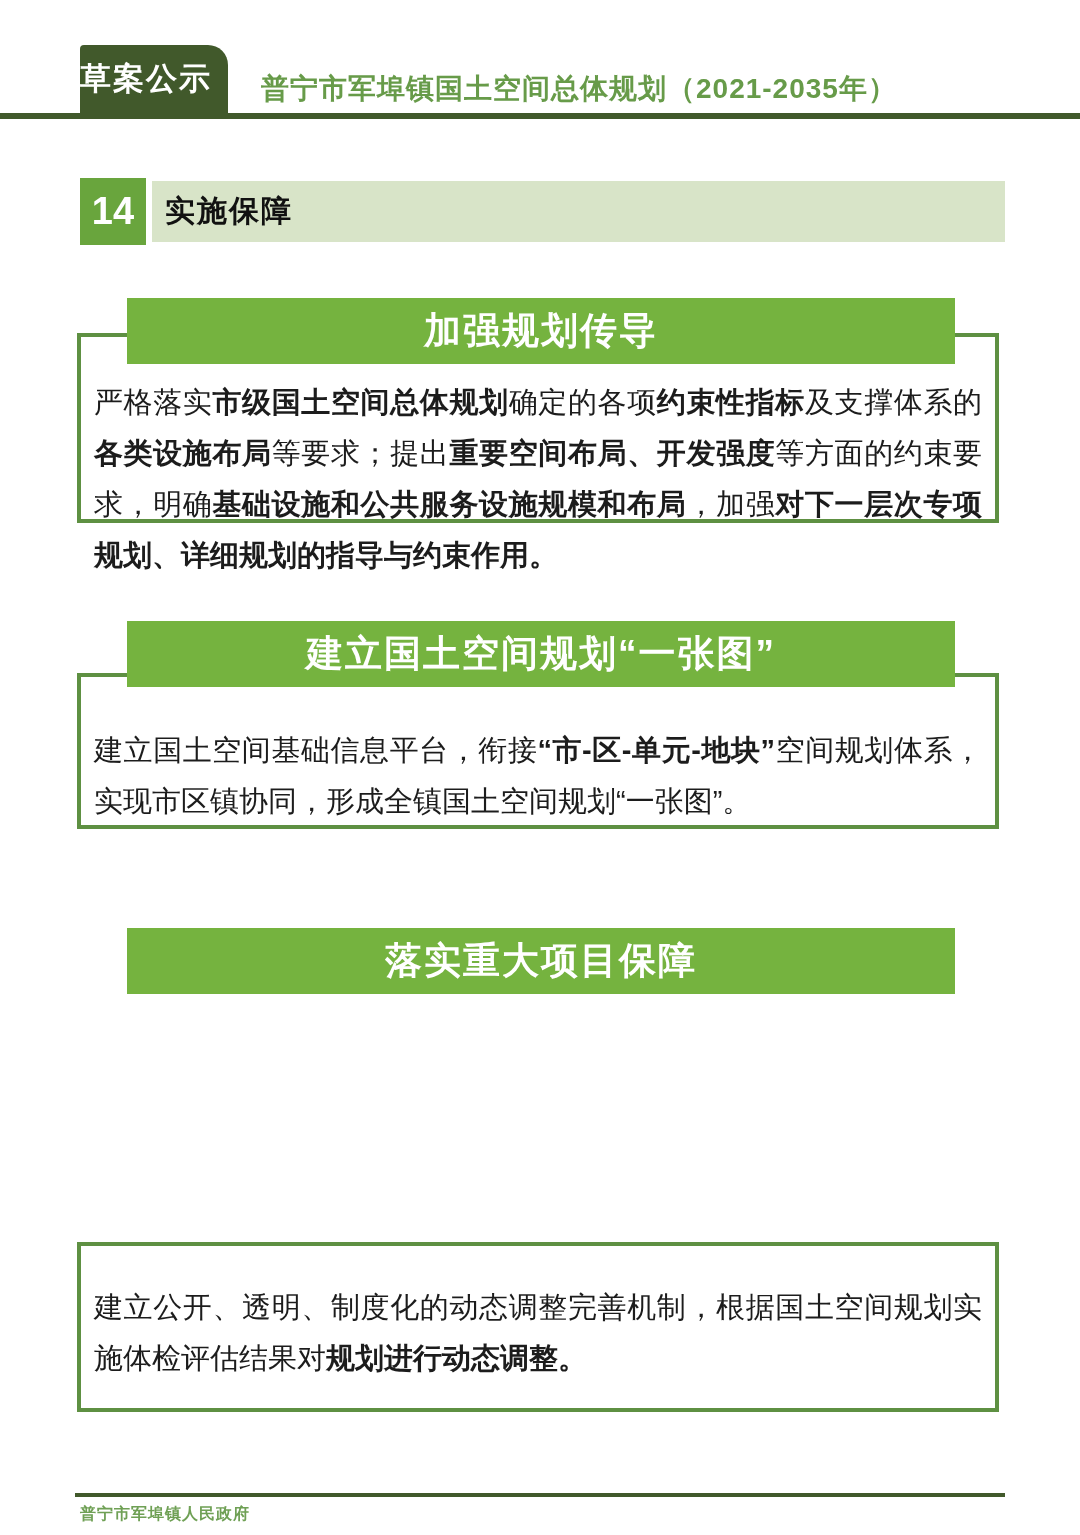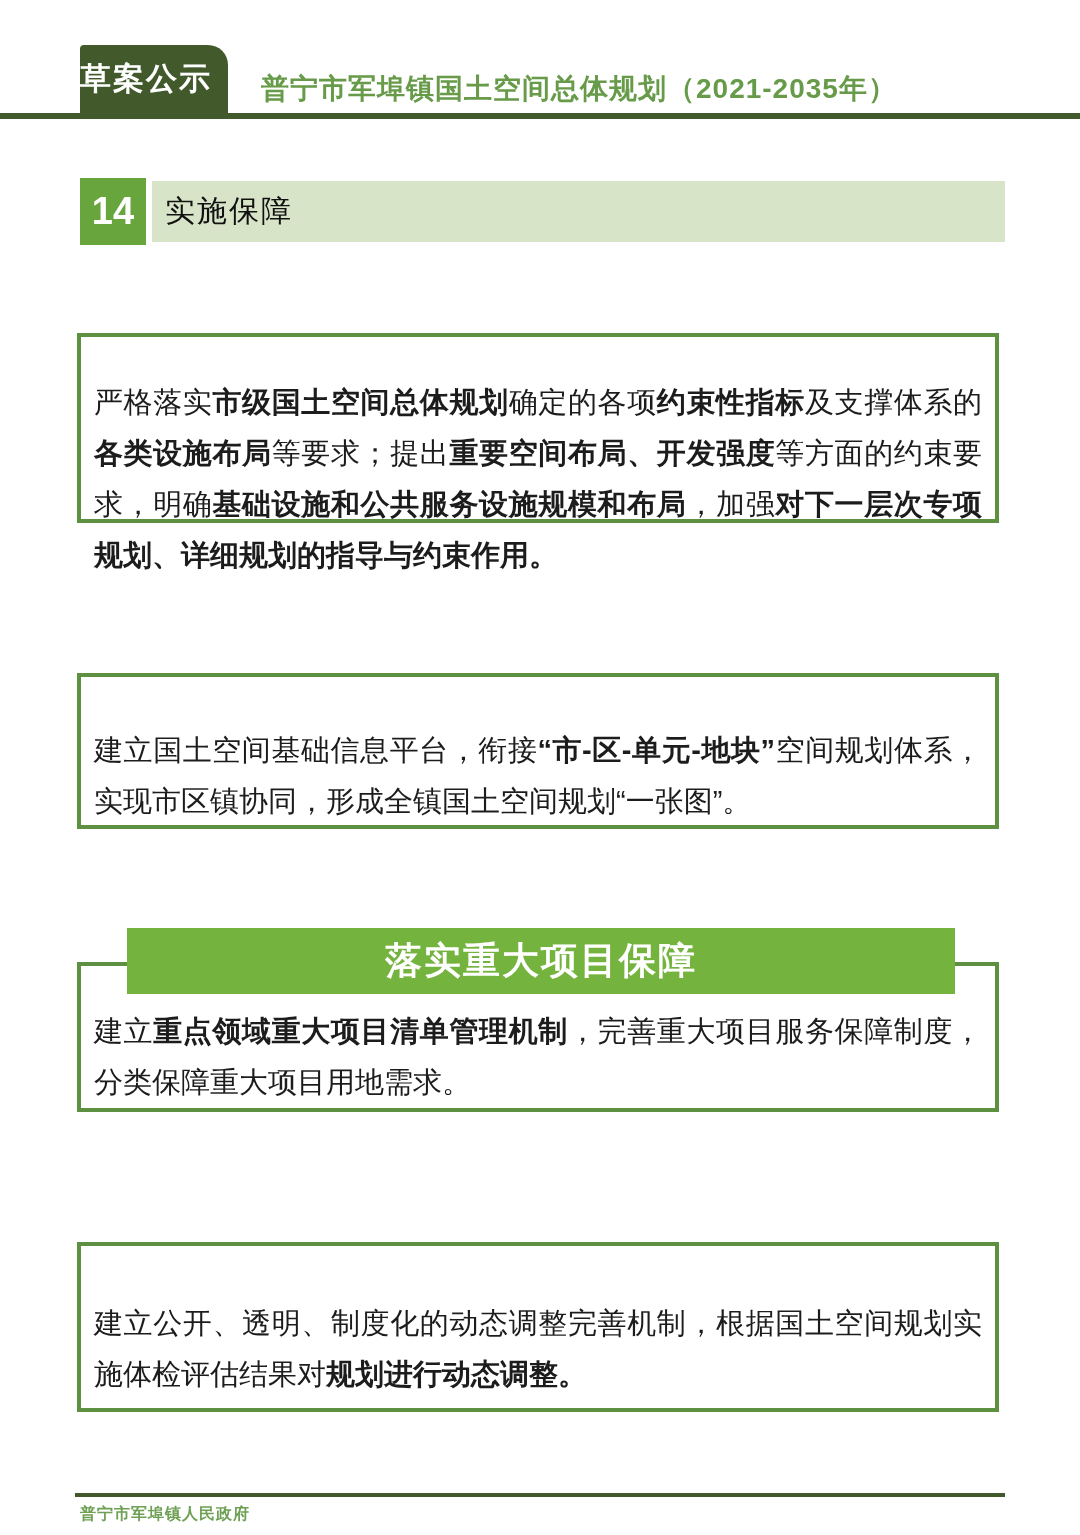--- a/index.html
+++ b/index.html
@@ -44,21 +44,21 @@
     background:var(--number_green);
     display:flex;align-items:center;justify-content:center;
     color:#fff;font-size:38px;font-weight:700;
   }
   .section-banner{
     position:absolute;left:152px;top:181px;width:853px;height:61px;
     background:var(--light_green);
     display:flex;align-items:center;
     padding-left:13px;box-sizing:border-box;
   }
-  .section-banner span{color:#111;font-size:30px;font-weight:400;letter-spacing:2px;}
+  .section-banner span{color:#111;font-size:30px;font-weight:700;letter-spacing:2px;}
   
   .card{position:absolute;left:0;width:1080px;}
   .card-box{
     position:absolute;left:77px;width:922px;
     border:4px solid var(--border_green);
     background:#fff;box-sizing:border-box;padding-left:36px;
   }
   .card-banner{
     position:absolute;left:127px;top:0;width:828px;height:66px;
     background:var(--banner_green);
@@ -76,21 +76,21 @@
   .c1 .card-box{top:35px;height:190px;}
   .c1 .card-body{top:40px;}
   .c2{top:621px;height:192px;}
   .c2 .card-box{top:52px;height:156px;}
   .c2 .card-body{top:48px;}
   .c3{top:928px;height:184px;}
   .c3 .card-box{top:34px;height:150px;}
   .c3 .card-body{top:40px;}
   .c4{top:1208px;height:204px;}
   .c4 .card-box{top:34px;height:170px;}
-  .c4 .card-body{top:52px;}
+  .c4 .card-body{top:36px;}
   
   .footer-divider{
     position:absolute;left:75px;top:1493px;width:930px;height:4px;
     background:var(--dark_green);
   }
   .footer-org{
     position:absolute;left:80px;top:1504px;
     color:var(--footer_green);
     font-size:16px;font-weight:700;letter-spacing:1px;
   }
@@ -114,32 +114,35 @@
     </div>
     <div class="section-banner">
       <span>实施保障</span>
     </div>
   </div>
 
   <section class="card c1">
     <div class="card-box">
       <p class="card-body"><span>严格落实</span><span class="b">市级国土空间总体规划</span><span>确定的各项</span><span class="b">约束性指标</span><span>及支撑体系的</span><span class="b">各类设施布局</span><span>等要求；提出</span><span class="b">重要空间布局、开发强度</span><span>等方面的约束要求，明确</span><span class="b">基础设施和公共服务设施规模和布局</span><span>，加强</span><span class="b">对下一层次专项规划、详细规划的指导与约束作用。</span></p>
     </div>
+    <div class="card-banner">
+      <span>加强规划传导</span>
+    </div>
   </section>
 
   <section class="card c2">
     <div class="card-box">
       <p class="card-body"><span>建立国土空间基础信息平台，衔接</span><span class="b">“市-区-单元-地块”</span><span>空间规划体系，实现市区镇协同，形成全镇国土空间规划“一张图”。</span></p>
     </div>
+    <div class="card-banner">
+      <span>建立国土空间规划“一张图”</span>
+    </div>
   </section>
 
   <section class="card c3">
-    <div class="card-box">
-      <p class="card-body"><span>建立</span><span class="b">重点领域重大项目清单管理机制</span><span>，完善重大项目服务保障制度，分类保障重大项目用地需求。</span></p>
-    </div>
     <div class="card-banner">
       <span>落实重大项目保障</span>
     </div>
   </section>
 
   <section class="card c4">
     <div class="card-box">
       <p class="card-body"><span>建立公开、透明、制度化的动态调整完善机制，根据国土空间规划实施体检评估结果对</span><span class="b">规划进行动态调整。</span></p>
     </div>
   </section>

